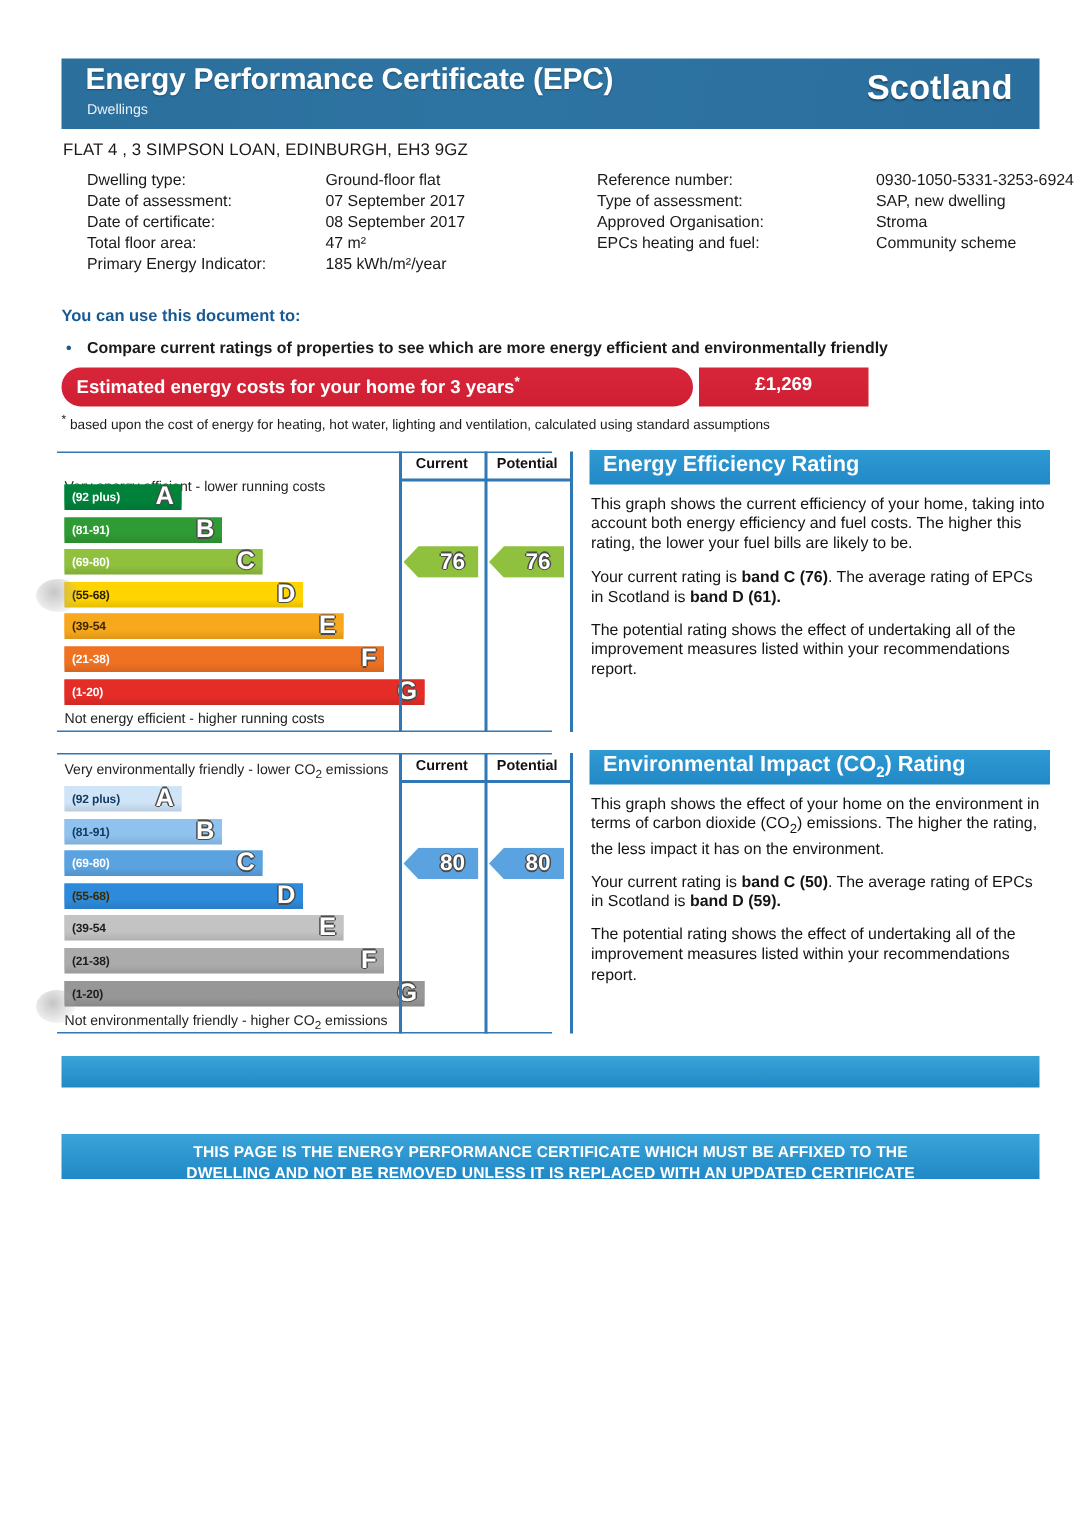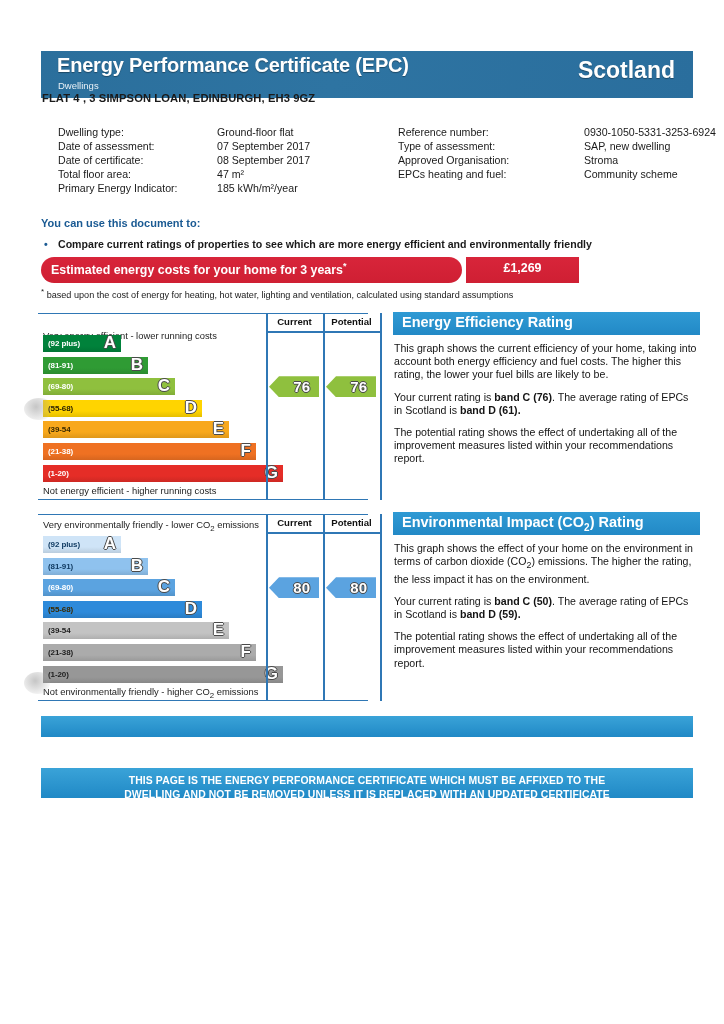--- a/index.html
+++ b/index.html
@@ -7,21 +7,21 @@
     margin: 0; padding: 0;
     background: #ffffff;
   }
   body {
     width: 724px; height: 1024px;
     font-family: "Liberation Sans", sans-serif;
     color: #1a1a1a;
     position: relative;
     overflow: hidden;
   }
-  .page { position: absolute; left: 0; top: 0; width: 724px; height: 748px; margin-top: 12px; }
+  .page { position: absolute; left: 0; top: 0; width: 724px; height: 748px; }
 
   
   .hdr {
     position: absolute; left: 41px; top: 39px; width: 652px; height: 47px;
     background: linear-gradient(100deg, #2b6f9c 0%, #2e74a2 45%, #2a6e9d 100%);
     color: #fff;
   }
   .hdr-title {
     position: absolute; left: 16px; top: 3px;
     font-size: 20px; font-weight: bold; letter-spacing: -0.2px;
@@ -32,22 +32,22 @@
     font-size: 9.5px; font-weight: normal; color: #e8f0f6; text-align: center;
   }
   .hdr-region {
     position: absolute; right: 18px; top: 6px;
     font-size: 23px; font-weight: bold;
     text-shadow: 0 1px 1px rgba(0,0,0,.35);
   }
 
   
   .address {
-    position: absolute; left: 42px; top: 80px;
-    font-size: 11.2px; font-weight: bold; letter-spacing: .1px; text-align: right;
+    position: absolute; left: 42px; top: 94px;
+    font-size: 11.2px; font-weight: normal; letter-spacing: .1px; text-align: right;
   }
 
   
   .details { position: absolute; left: 42px; top: 114px; width: 660px; }
   .det-col { position: absolute; top: 0; }
   .det-col.left { left: 0; width: 340px; }
   .det-col.right { left: 340px; width: 320px; }
   .det-row { height: 14.1px; position: relative; font-size: 10.6px; white-space: nowrap; }
   .det-lbl { position: absolute; left: 16px; top: 0; font-weight: normal; }
   .det-val { position: absolute; top: 0; font-weight: normal; }

